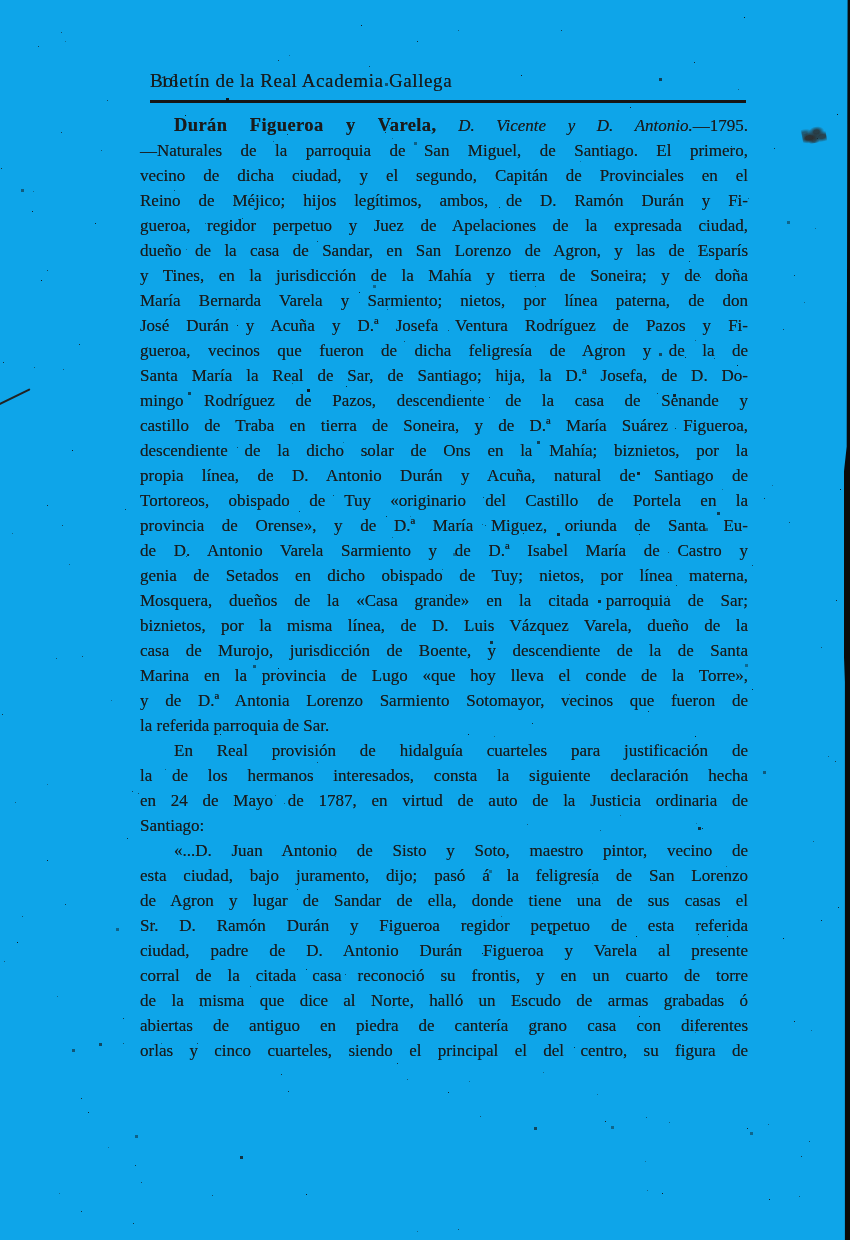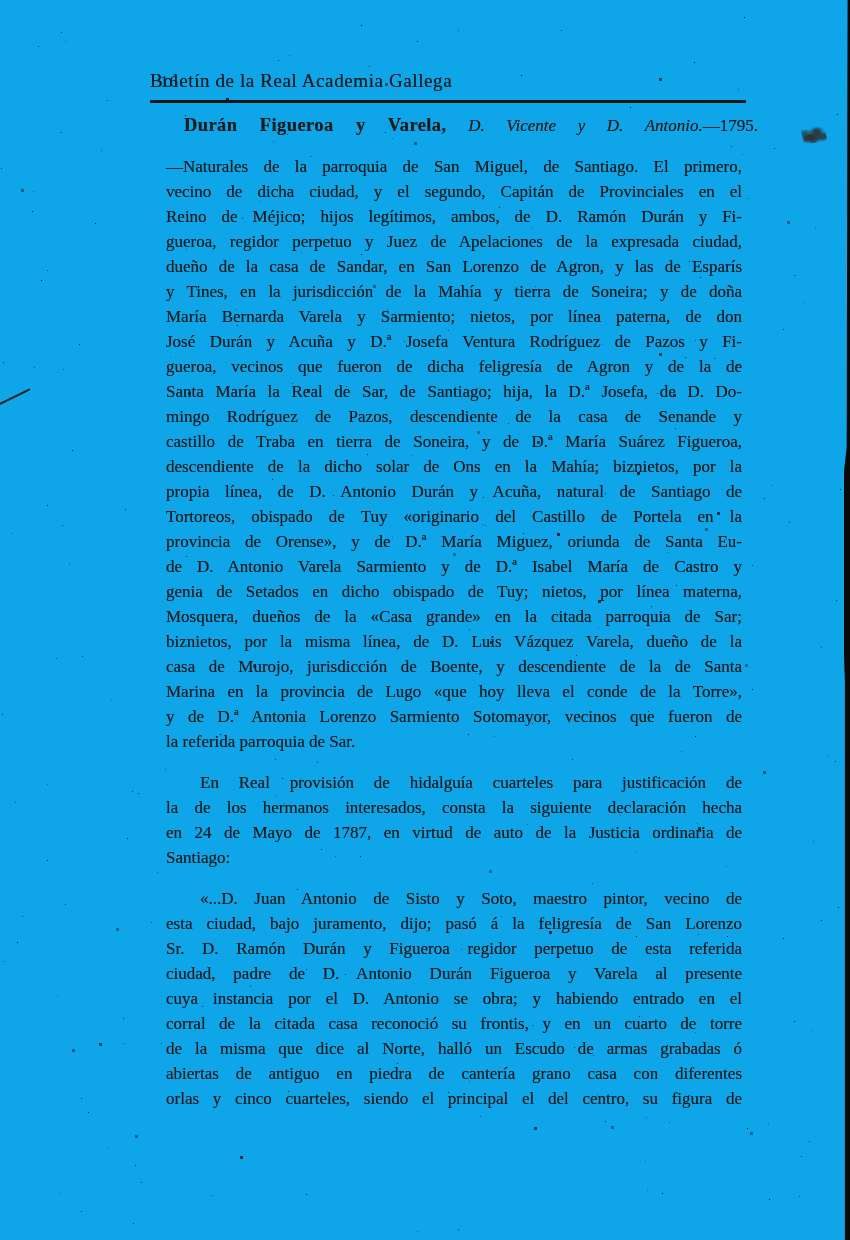--- a/index.html
+++ b/index.html
@@ -36,33 +36,33 @@
   }
   .header-rule {
     position: absolute;
     left: 150px; top: 100px;
     width: 596px; height: 3px;
     background: #161616;
   }
   
   .textblock {
     position: absolute;
-    left: 150px; top: 113px;
+    left: 140px; top: 113px;
     width: 608px;
     font-size: 17px;
     text-shadow: 0 0 0.4px rgba(10,10,10,.55);
   }
   .line {
     height: 25px;
     line-height: 25px;
     text-align: justify;
     text-align-last: justify;
     overflow: visible;
   }
-  .para { margin: 16px; padding: 0; }
+  .para { margin: 0; padding: 0; }
   .no-jl .line:last-child { text-align-last: left; }
   .ind .line:first-child { text-indent: 34px; }
   .title-line { text-indent: 34px; }
   .bd { font-weight: bold; font-size: 18.5px; letter-spacing: .4px; }
   .it { font-style: italic; }
   
   .edge-strip {
     position: absolute;
     right: 0; top: 0;
     width: 6px; height: 1240px;
@@ -141,23 +141,23 @@
     <div class="para no-jl ind">
         <div class="line">En Real provisión de hidalguía cuarteles para justificación de</div>
         <div class="line">la de los hermanos interesados, consta la siguiente declaración hecha</div>
         <div class="line">en 24 de Mayo de 1787, en virtud de auto de la Justicia ordinaria de</div>
         <div class="line">Santiago:</div>
       </div>
 
     <div class="para ind">
         <div class="line">«...D. Juan Antonio de Sisto y Soto, maestro pintor, vecino de</div>
         <div class="line">esta ciudad, bajo juramento, dijo; pasó á la feligresía de San Lorenzo</div>
+        <div class="line">de Agron y lugar de Sandar de ella, donde tiene una de sus casas el</div>
         <div class="line">Sr. D. Ramón Durán y Figueroa regidor perpetuo de esta referida</div>
         <div class="line">ciudad, padre de D. Antonio Durán Figueroa y Varela al presente</div>
-        <div class="line">cuya instancia por el D. Antonio se obra; y habiendo entrado en el</div>
         <div class="line">corral de la citada casa reconoció su frontis, y en un cuarto de torre</div>
         <div class="line">de la misma que dice al Norte, halló un Escudo de armas grabadas ó</div>
         <div class="line">abiertas de antiguo en piedra de cantería grano casa con diferentes</div>
         <div class="line">orlas y cinco cuarteles, siendo el principal el del centro, su figura de</div>
       </div>
   </div>
 
   <div class="edge-strip"></div>
   <div class="diag-mark"></div>
   <div class="smudge"></div>

